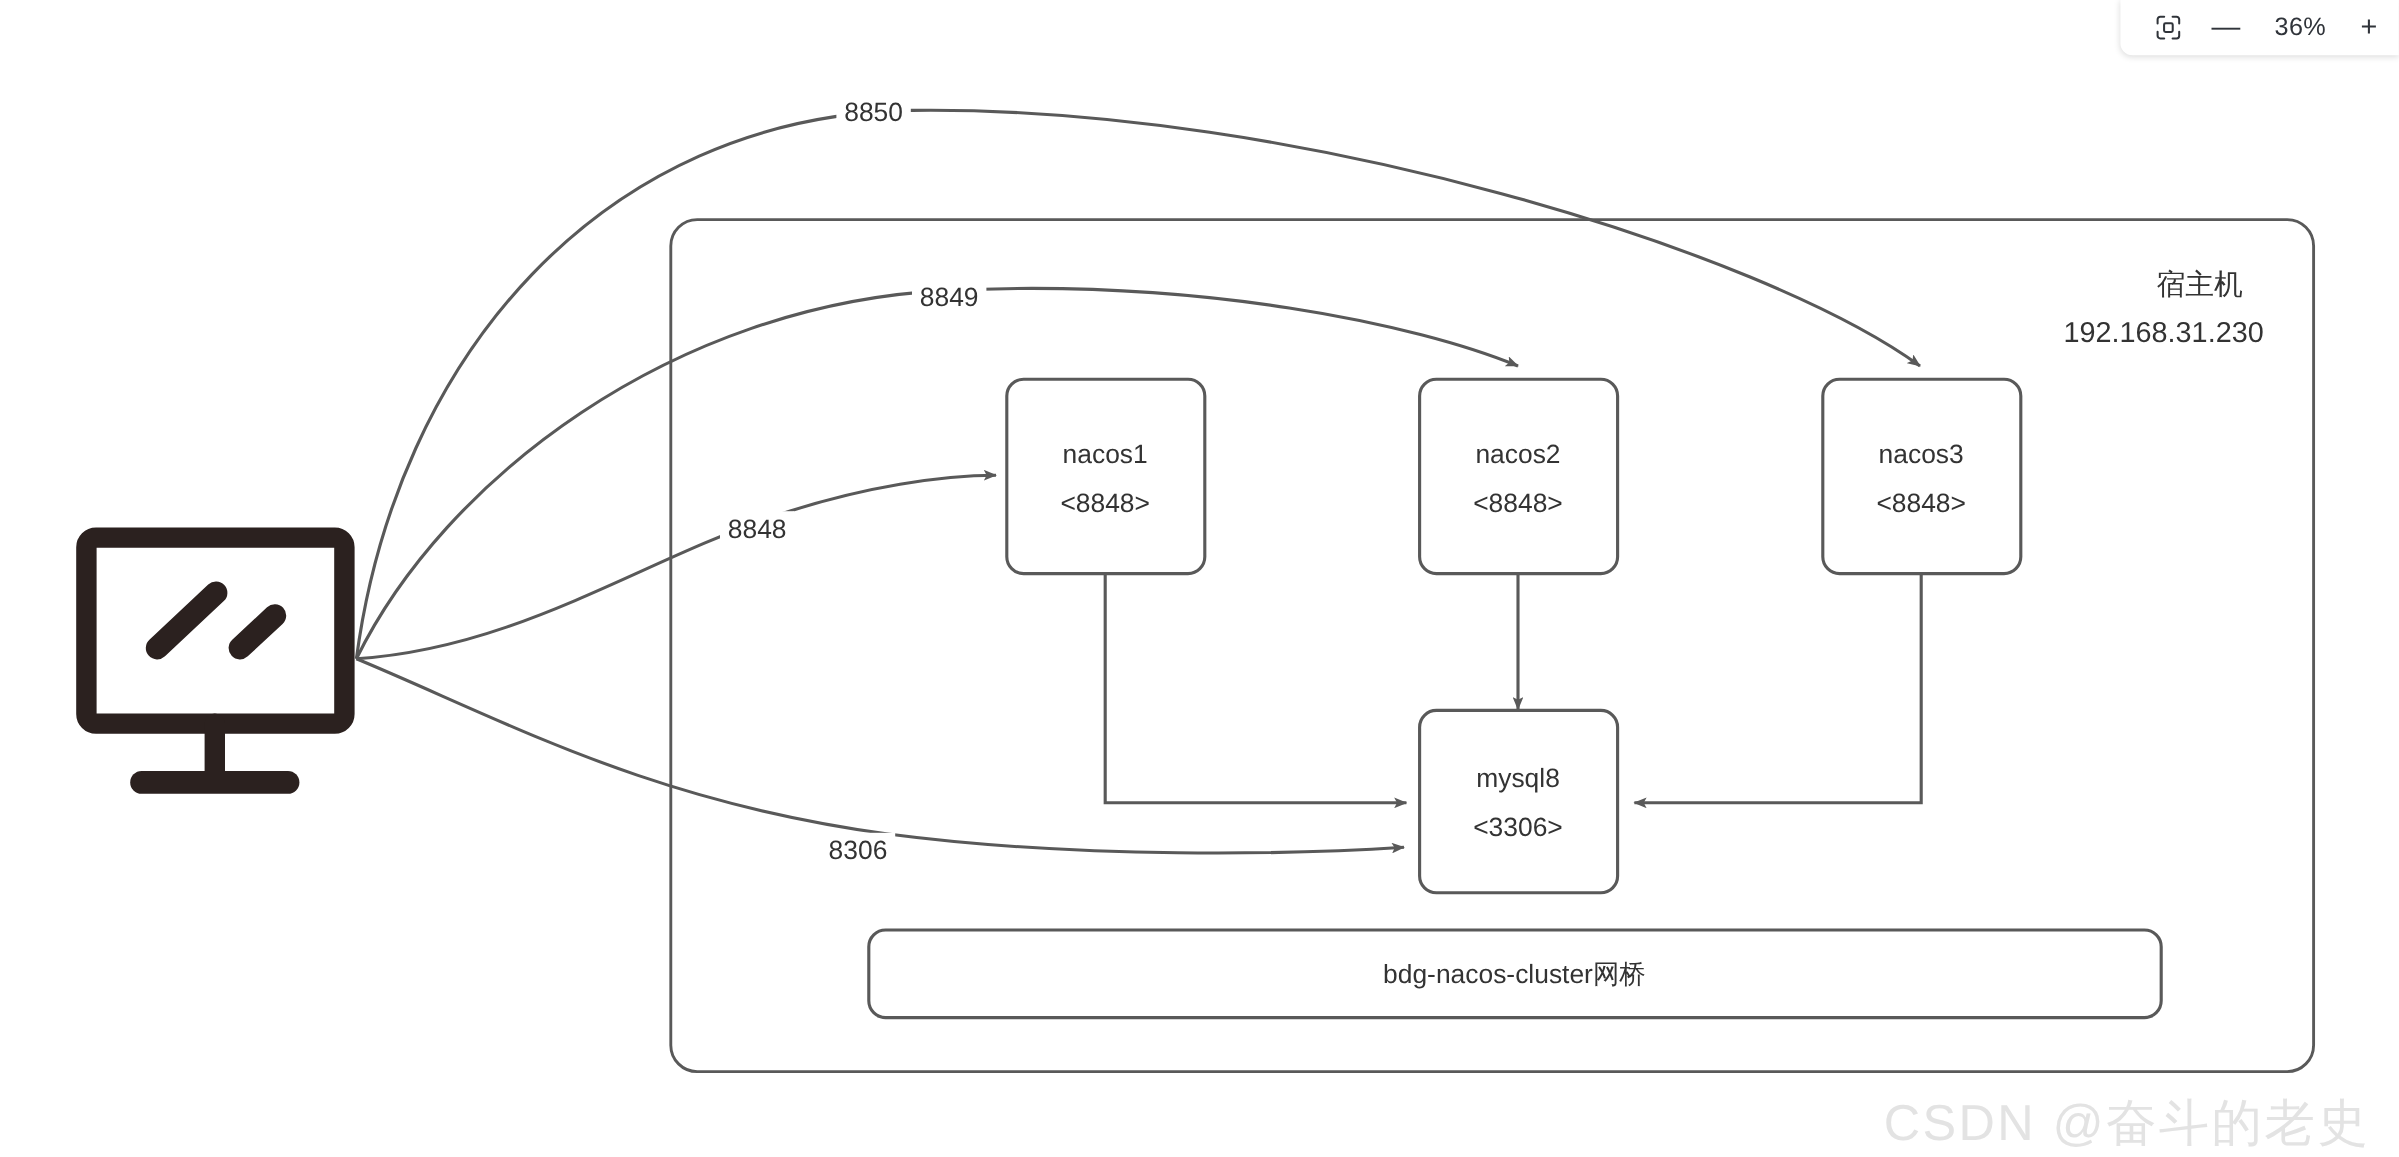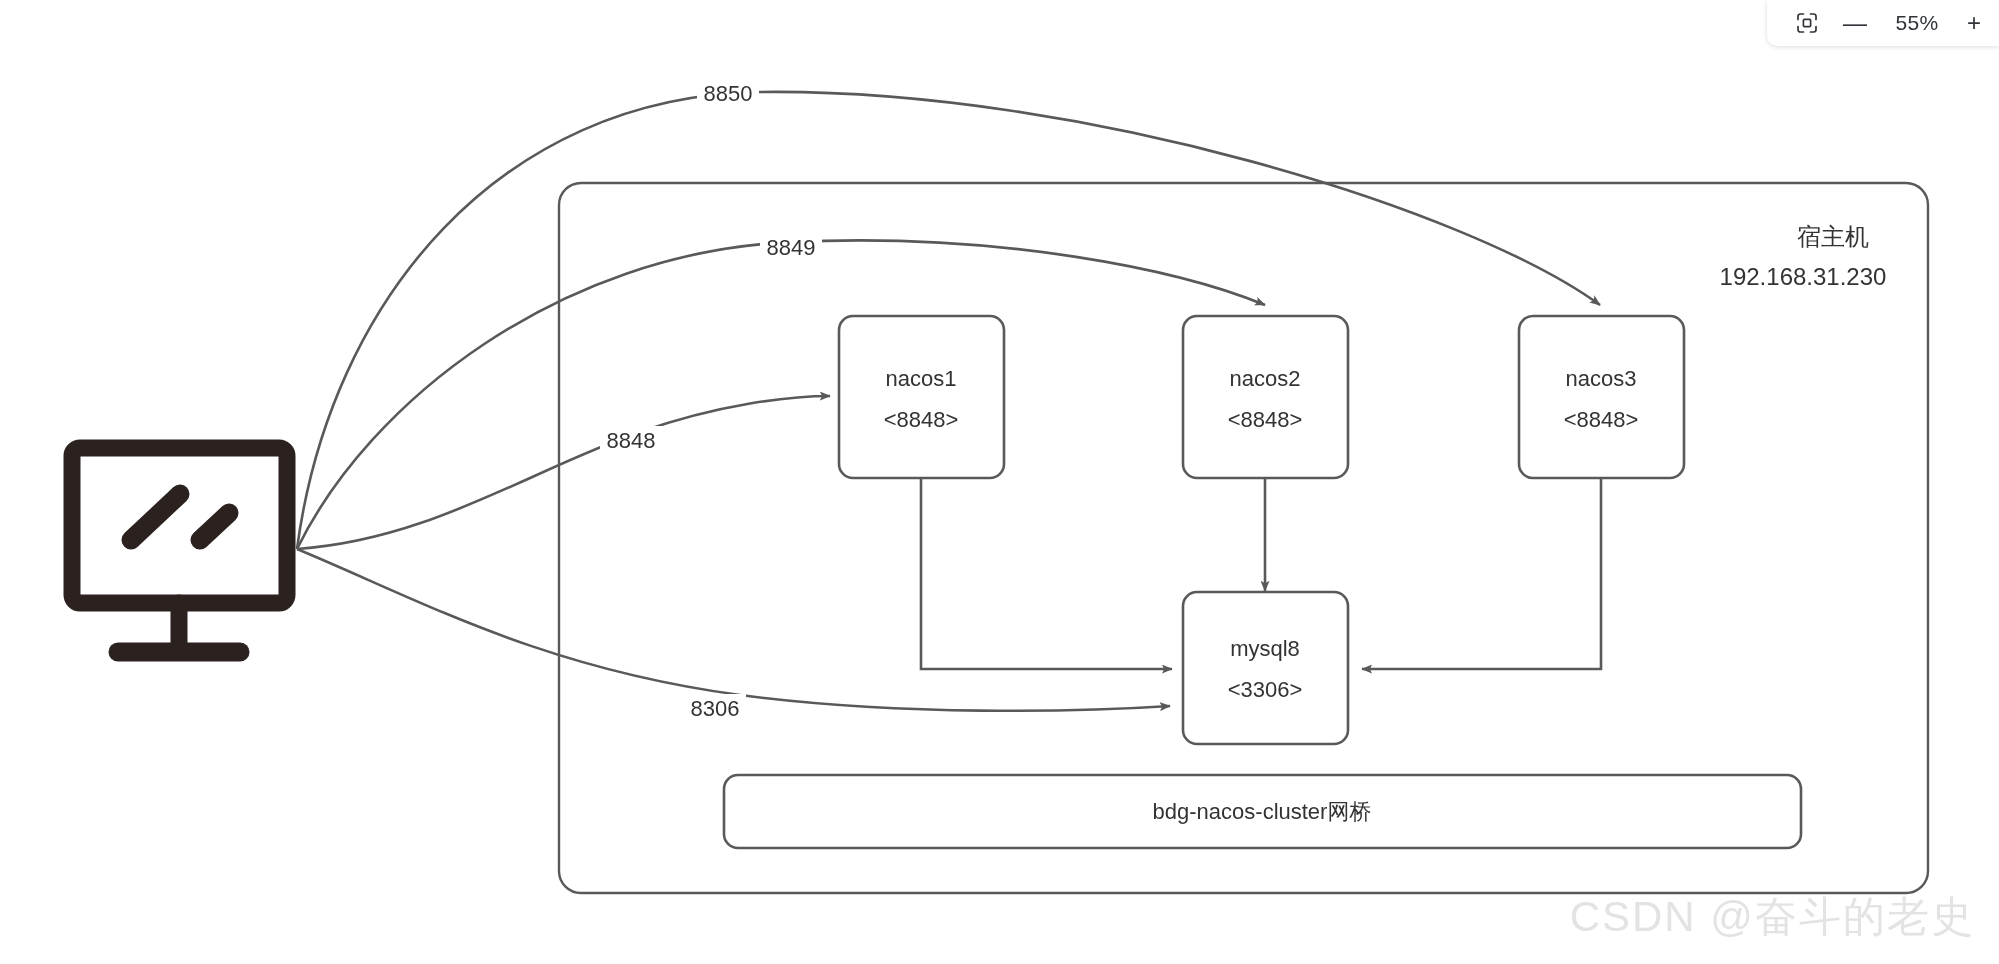--- a/index.html
+++ b/index.html
@@ -90,21 +90,21 @@
   .bridge-label {
     font-family: "Liberation Sans", "DejaVu Sans", sans-serif;
     font-size: 22px;
     fill: #333333;
   }
 
   
   #watermark {
     position: absolute;
     right: 24px;
-    bottom: 19px;
+    bottom: 0;
     font-size: 42px;
     color: #e3e3e3;
     letter-spacing: 2px;
     white-space: nowrap;
     z-index: 5;
     user-select: none;
     pointer-events: none;
   }
 </style>
 </head>
@@ -114,21 +114,21 @@
   <div class="tb-btn" title="fit">
     <svg width="24" height="24" viewBox="0 0 24 24" fill="none" stroke="currentColor" stroke-width="1.7" stroke-linecap="round" stroke-linejoin="round">
       <path d="M3 8.5V5.2A2.2 2.2 0 0 1 5.2 3H8.5"></path>
       <path d="M15.5 3h3.3A2.2 2.2 0 0 1 21 5.2v3.3"></path>
       <path d="M21 15.5v3.3A2.2 2.2 0 0 1 18.8 21h-3.3"></path>
       <path d="M8.5 21H5.2A2.2 2.2 0 0 1 3 18.8v-3.3"></path>
       <rect x="8.4" y="8.4" width="7.2" height="7.2" rx="1.2"></rect>
     </svg>
   </div>
   <div class="tb-dash">—</div>
-  <div class="tb-zoom-level">55%</div>
+  <div class="tb-zoom-level">36%</div>
   <div class="tb-dash">+</div>
 </div>
 
 <div id="diagram-canvas">
   <svg width="1999" height="964" viewBox="0 0 1999 964" xmlns="http://www.w3.org/2000/svg">
     <defs>
       <marker id="arrowhead" markerWidth="11" markerHeight="9" refX="10.2" refY="4.5" orient="auto" markerUnits="userSpaceOnUse">
         <path d="M0,0 L11,4.5 L0,9 L2.4,4.5 Z" fill="#595959"></path>
       </marker>
     </defs>

